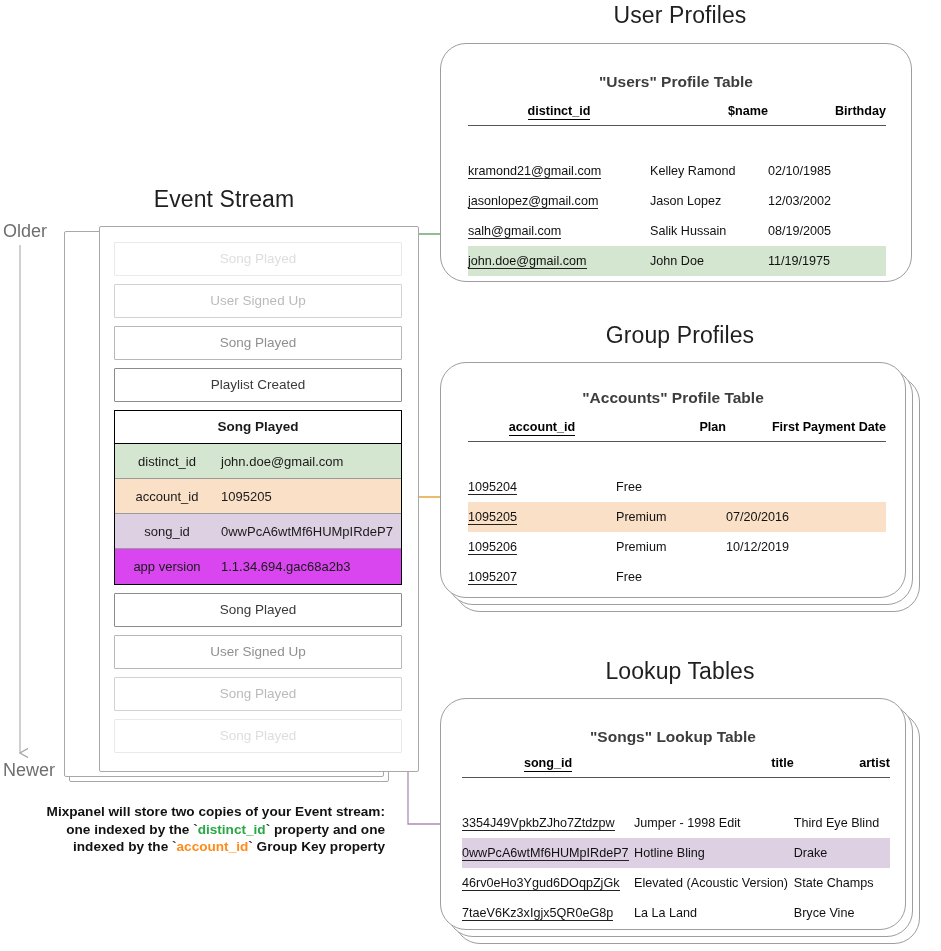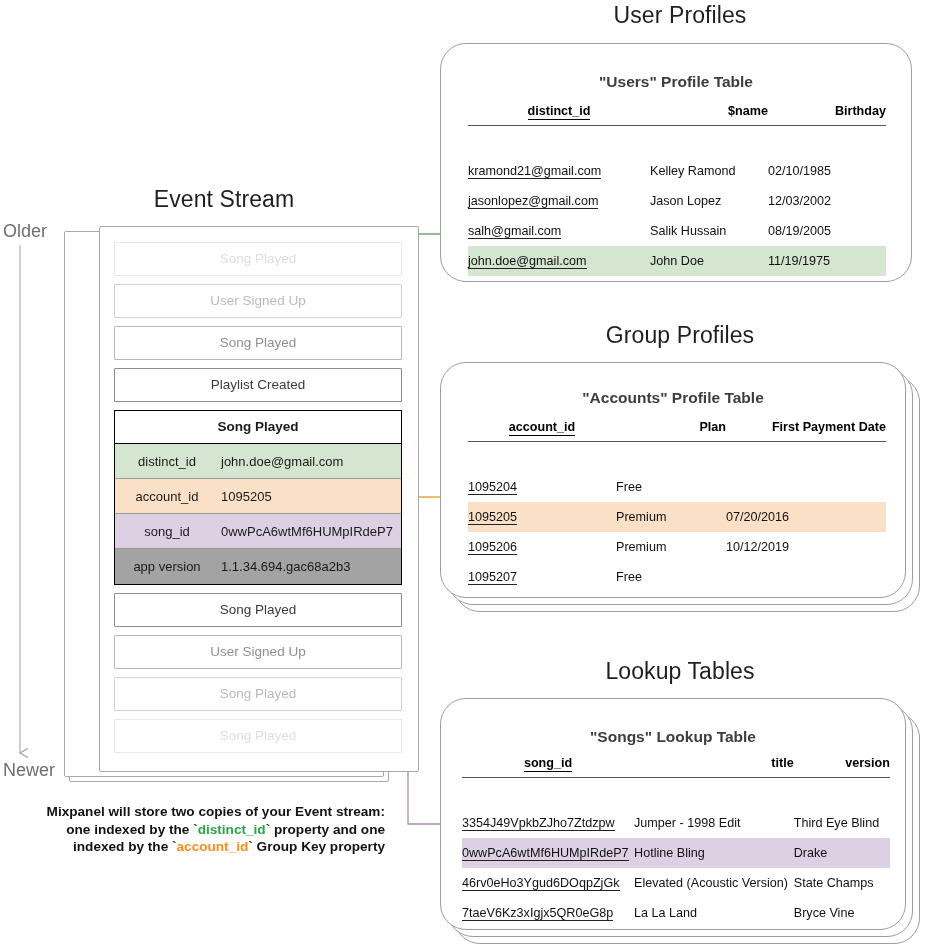--- a/index.html
+++ b/index.html
@@ -89,21 +89,21 @@
   .ee-row:last-child { border-bottom: none; }
   .ee-key {
     width: 104px;
     text-align: center;
     flex: 0 0 104px;
   }
   .ee-val { flex: 1; padding-left: 2px; }
   .ee-row.green  { background: #d4e5d0; }
   .ee-row.orange { background: #fbe0c8; }
   .ee-row.purple { background: #ddd0e3; }
-  .ee-row.plain  { background: #a3a3a3; }
+  .ee-row.plain  { background: #d946ef; }
 
   
   .axis-label {
     font-size: 18px;
     color: #6e6e6e;
   }
 
   
   #stream-caption {
     left: 35px; top: 803px; width: 350px;
@@ -363,21 +363,21 @@
   <table class="dtable" style="left:22px; top:58px; width:428px;">
     <colgroup>
         <col style="width:180px">
         <col style="width:168px">
         <col style="width:112px">
       </colgroup>
     <thead>
       <tr>
         <th style="text-align:center"><span class="hdr-u">song_id</span></th>
         <th><span>title</span></th>
-        <th><span>version</span></th>
+        <th><span>artist</span></th>
       </tr>
       <tr class="rule-row">
           <td colspan="3"></td>
         </tr>
     </thead>
     <tbody>
       <tr>
         <td class="idcell"><span>3354J49VpkbZJho7Ztdzpw</span></td>
         <td>Jumper - 1998 Edit</td>
         <td>Third Eye Blind</td>

